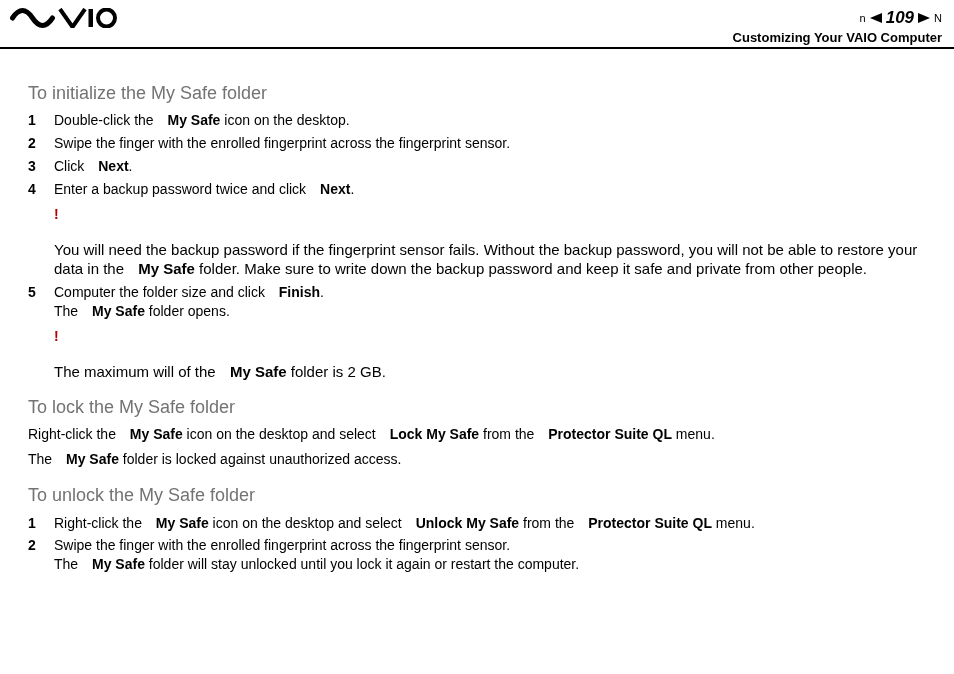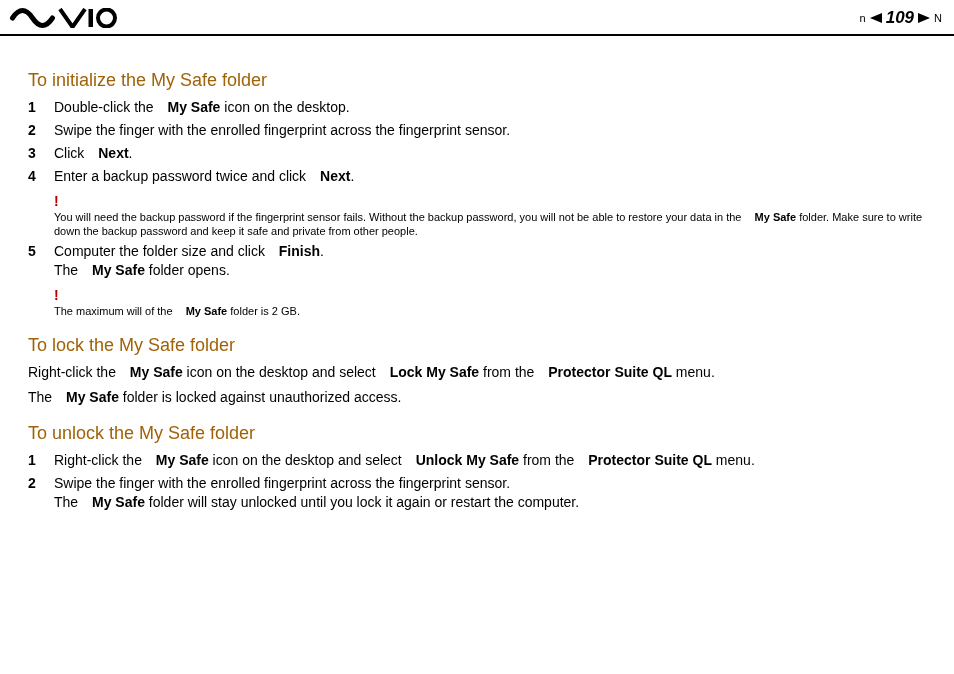--- a/index.html
+++ b/index.html
@@ -54,21 +54,21 @@
   .header-subtitle {
     font-weight: bold;
     font-size: 13px;
   }
   .content {
     padding: 18px 28px 0 28px;
     font-size: 14px;
     line-height: 1.35;
   }
   .section-title {
-    color: #a16207;
+    color: #737373;
     font-size: 18px;
     font-weight: normal;
     margin: 14px 0 6px 0;
   }
   .ol {
     margin: 0;
     padding: 0;
   }
   .li {
     display: flex;
@@ -87,23 +87,23 @@
   .warn-row {
     margin: 8px 0 4px 26px;
   }
   .warn-mark {
     color: #b00000;
     font-weight: bold;
     font-size: 14px;
     line-height: 1;
   }
   .warn-text {
-    font-size: 11px;
+    font-size: 15px;
     line-height: 1.3;
-    margin-top: 2px;
+    margin-top: 19px;
   }
   .para {
     margin: 6px 0;
   }
   b { font-weight: bold; padding-left: 10px; }
 </style>
 </head>
 <body>
 
 <div class="page">
@@ -126,20 +126,21 @@
             </svg>
         </span>
         <span class="pagenum">109</span>
         <span class="nav-arrow">
           <svg width="12" height="10">
               <polygon points="0,0 0,10 12,5" fill="#000"></polygon>
             </svg>
         </span>
         <span style="font-size:11px;">N</span>
       </div>
+      <div class="header-subtitle">Customizing Your VAIO Computer</div>
     </div>
   </div>
 
   <div class="content">
 
     <div class="section-title">To initialize the My Safe folder</div>
     <div class="ol">
       <div class="li">
         <div class="num">1</div>
         <div class="txt">

